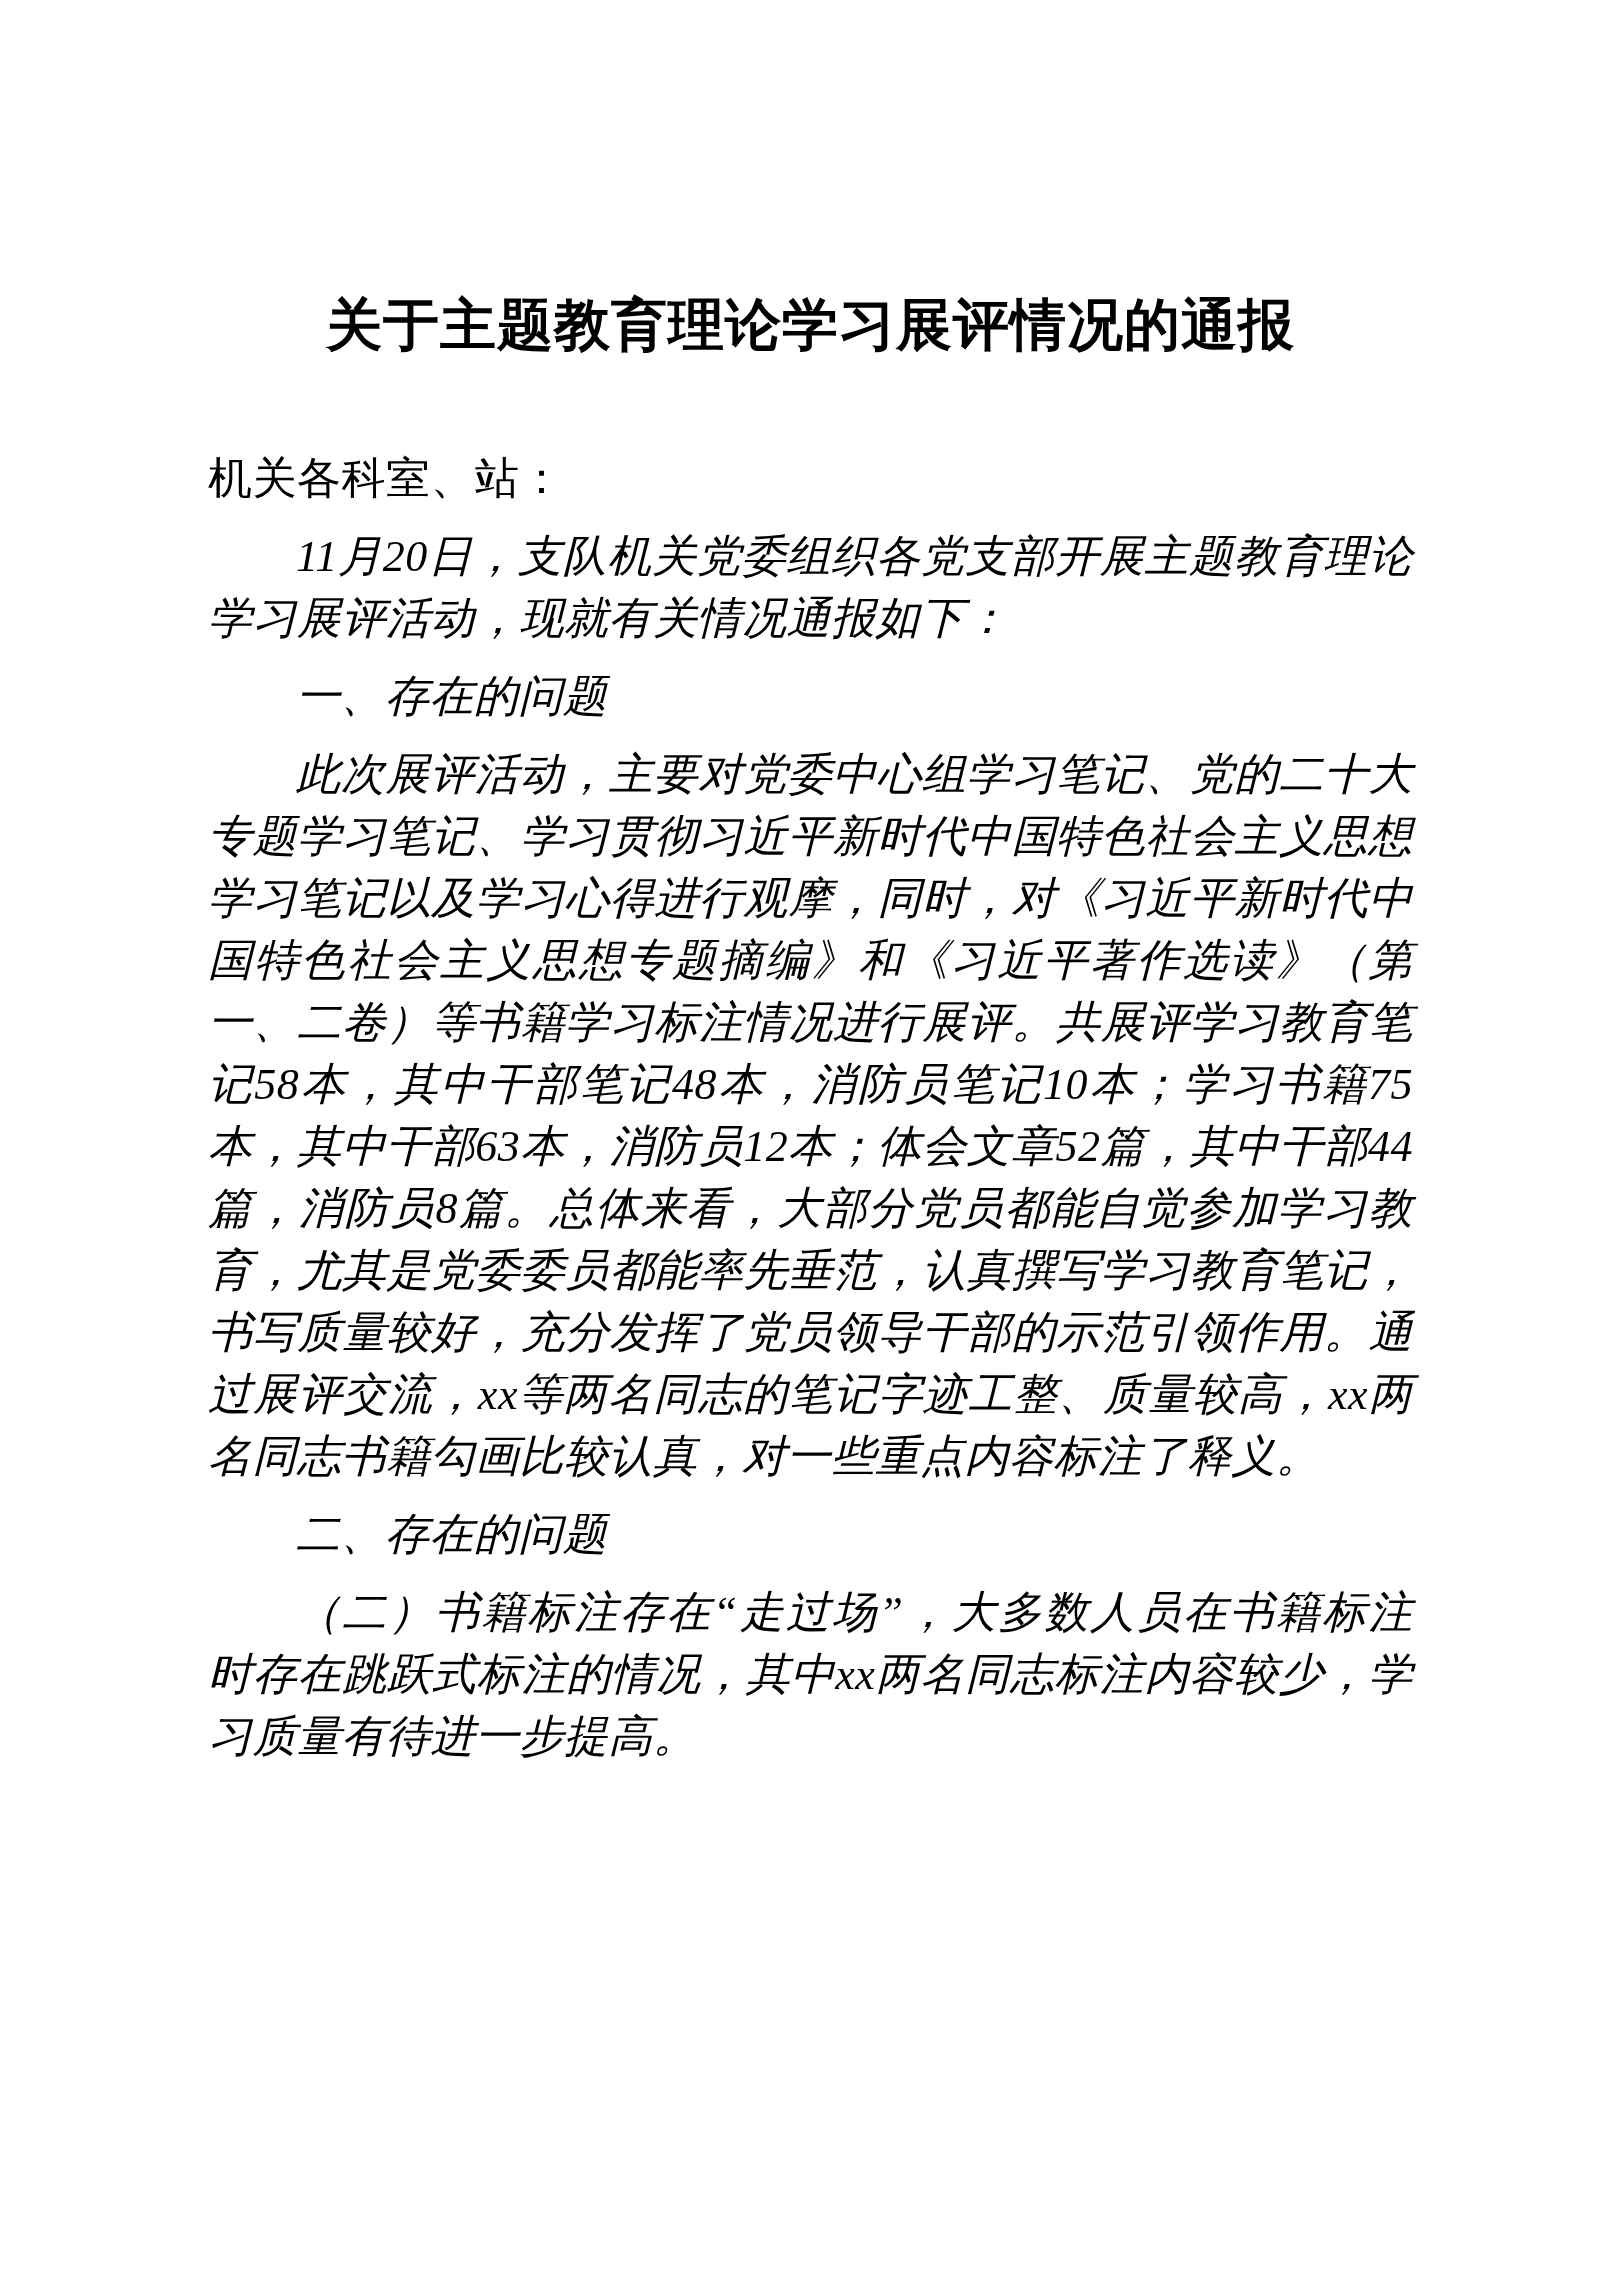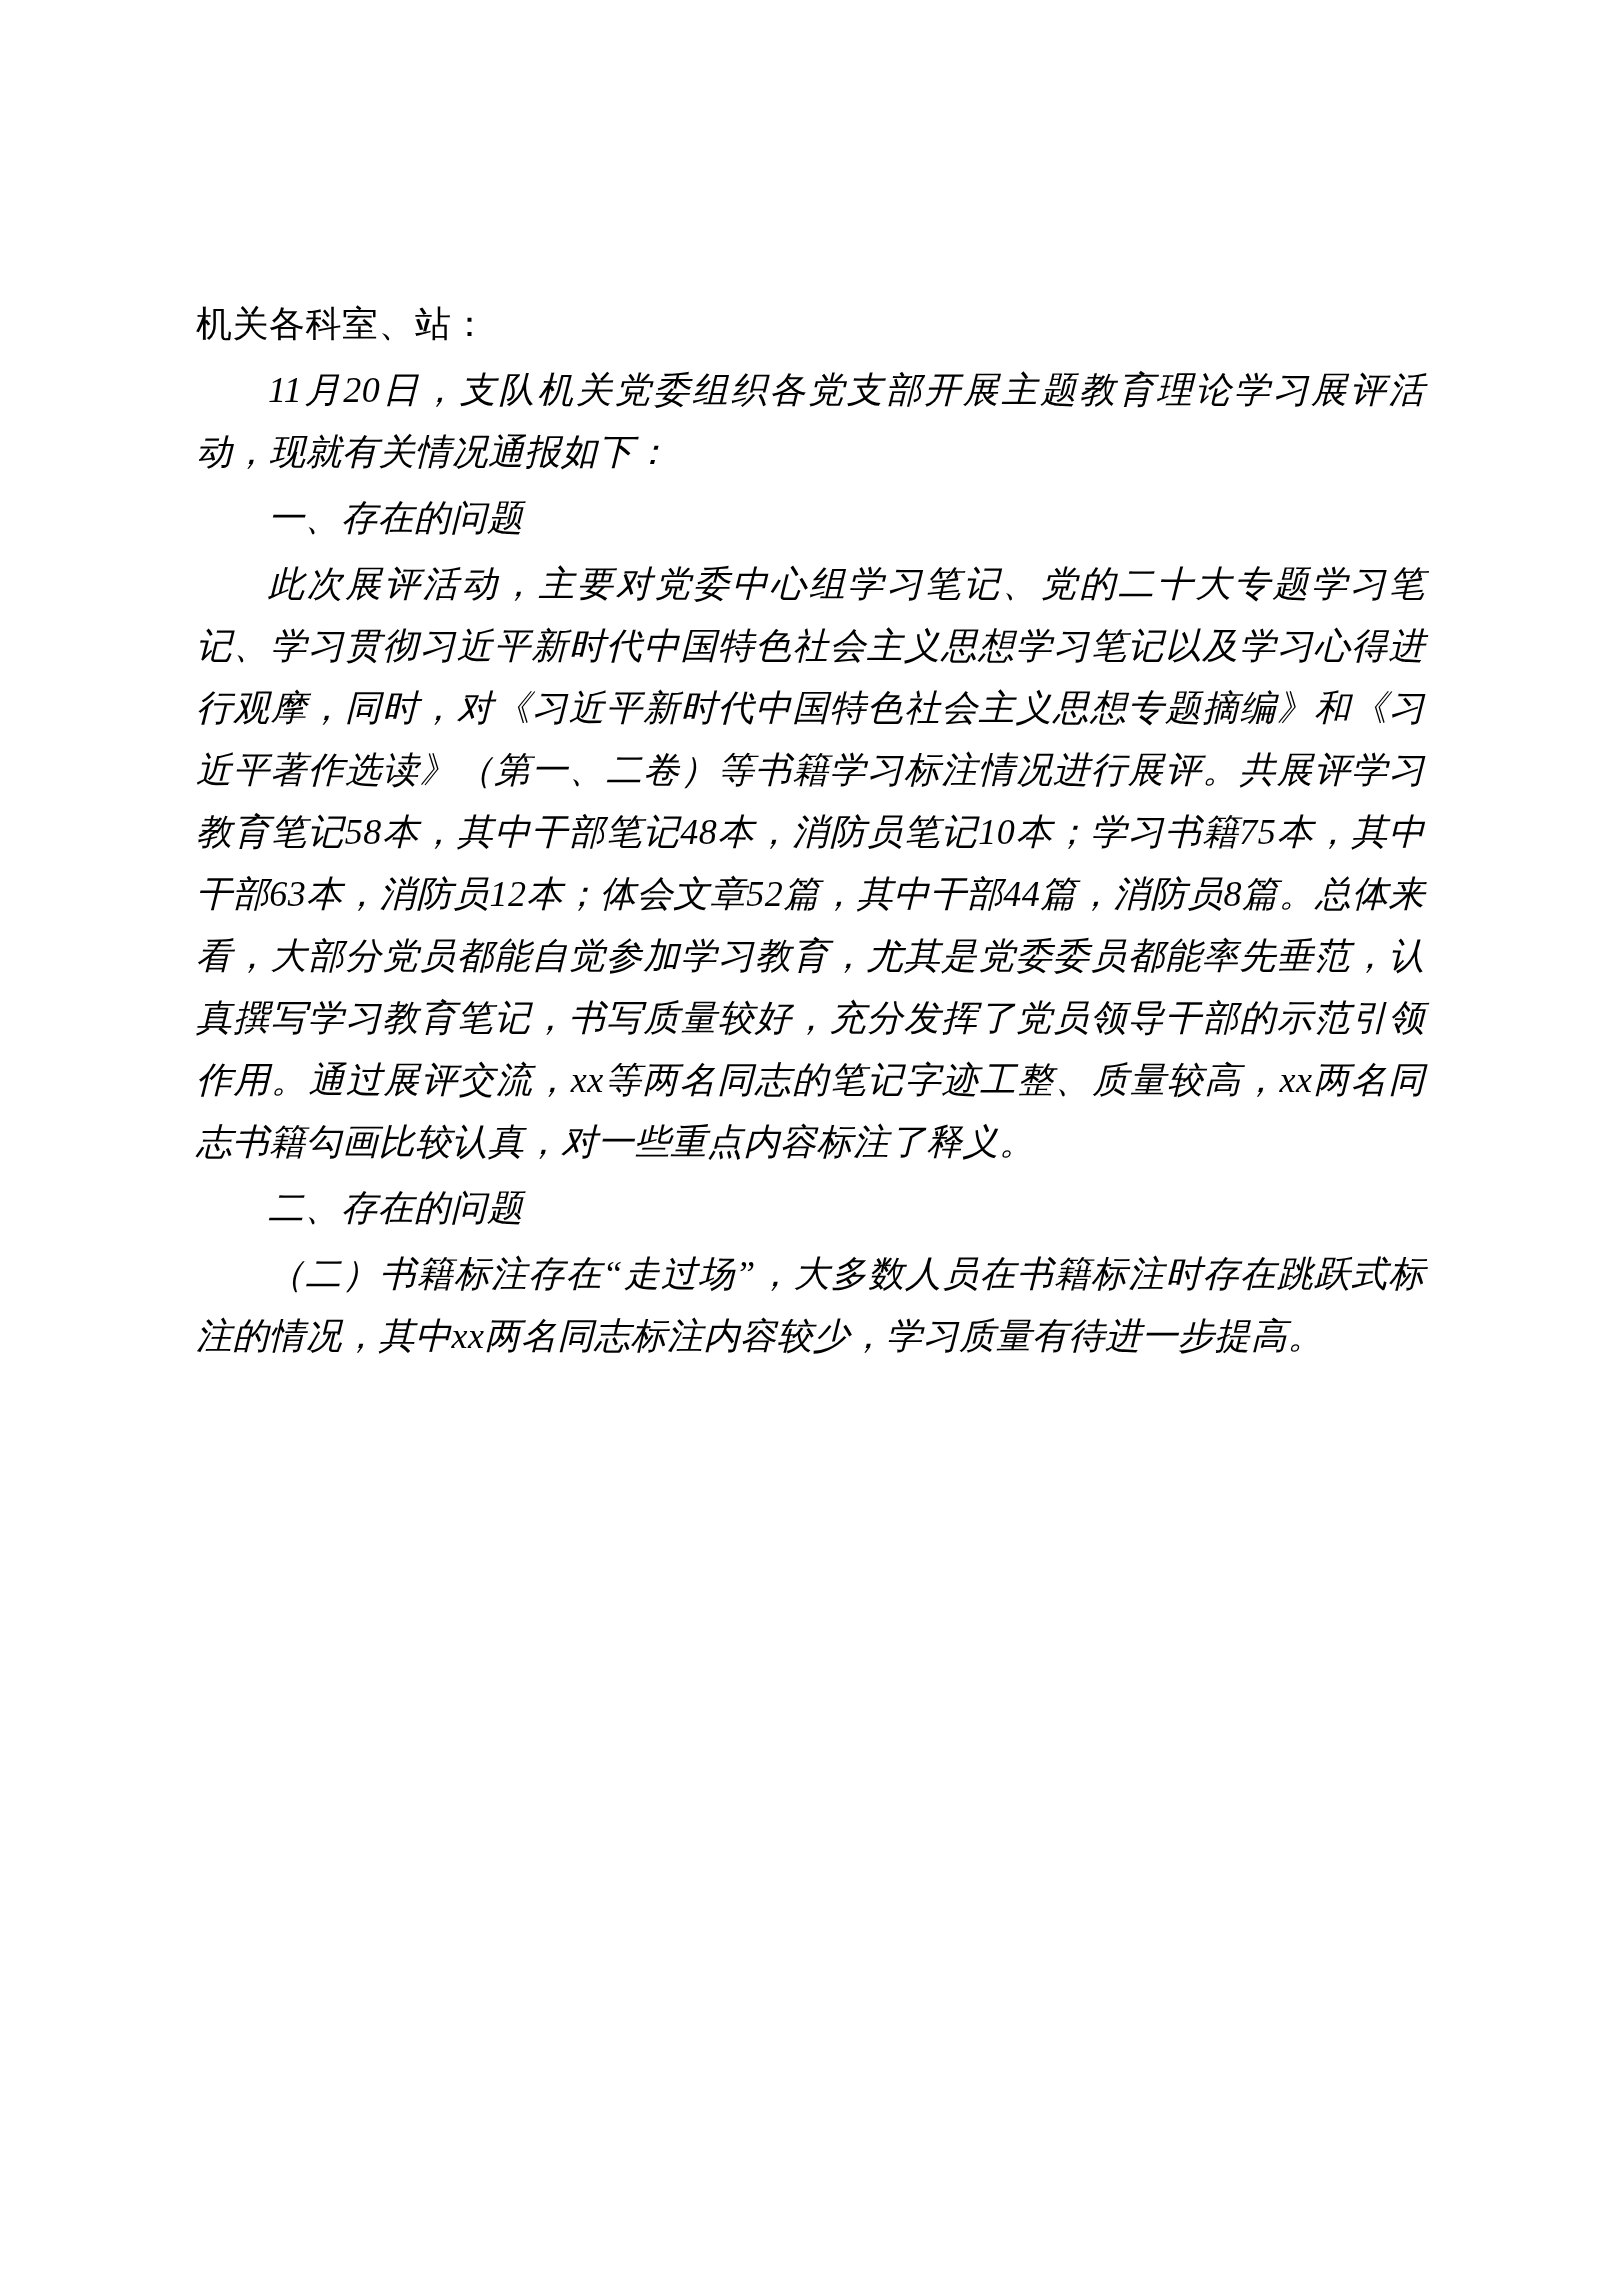--- a/index.html
+++ b/index.html
@@ -25,37 +25,38 @@
     font-family: "Liberation Sans", "DejaVu Sans", sans-serif;
     font-weight: 700;
     font-size: 56px;
     line-height: 71px;
     text-align: center;
     letter-spacing: 1px;
     margin: 0 0 88px 0;
     color: #000000;
   }
   .body-text p {
-    margin: 4px;
-    font-size: 36px;
+    margin: 16px;
+    font-size: 44px;
     line-height: 62px;
     text-align: justify;
     letter-spacing: 0.5px;
     word-break: break-all;
   }
   .body-text p.indent {
     text-indent: 2em;
     font-style: italic;
   }
 </style>
 </head>
 <body>
 
 <div class="page">
   <div class="content">
+    <h1 class="doc-title">关于主题教育理论学习展评情况的通报</h1>
     <div class="body-text">
       <p>机关各科室、站：</p>
       <p class="indent">11月20日，支队机关党委组织各党支部开展主题教育理论学习展评活动，现就有关情况通报如下：</p>
       <p class="indent">一、存在的问题</p>
       <p class="indent">此次展评活动，主要对党委中心组学习笔记、党的二十大专题学习笔记、学习贯彻习近平新时代中国特色社会主义思想学习笔记以及学习心得进行观摩，同时，对《习近平新时代中国特色社会主义思想专题摘编》和《习近平著作选读》（第一、二卷）等书籍学习标注情况进行展评。共展评学习教育笔记58本，其中干部笔记48本，消防员笔记10本；学习书籍75本，其中干部63本，消防员12本；体会文章52篇，其中干部44篇，消防员8篇。总体来看，大部分党员都能自觉参加学习教育，尤其是党委委员都能率先垂范，认真撰写学习教育笔记，书写质量较好，充分发挥了党员领导干部的示范引领作用。通过展评交流，xx等两名同志的笔记字迹工整、质量较高，xx两名同志书籍勾画比较认真，对一些重点内容标注了释义。</p>
       <p class="indent">二、存在的问题</p>
       <p class="indent">（二）书籍标注存在“走过场”，大多数人员在书籍标注时存在跳跃式标注的情况，其中xx两名同志标注内容较少，学习质量有待进一步提高。</p>
     </div>
   </div>
 </div>

